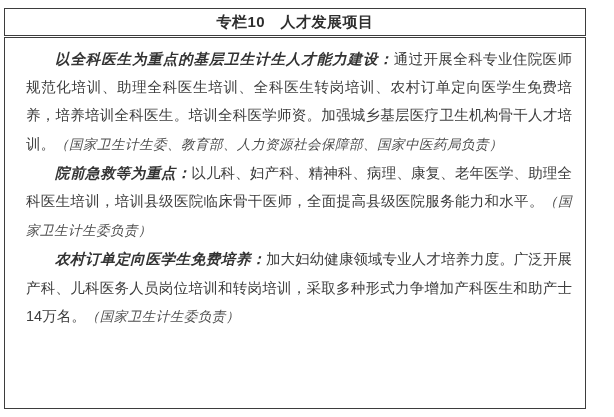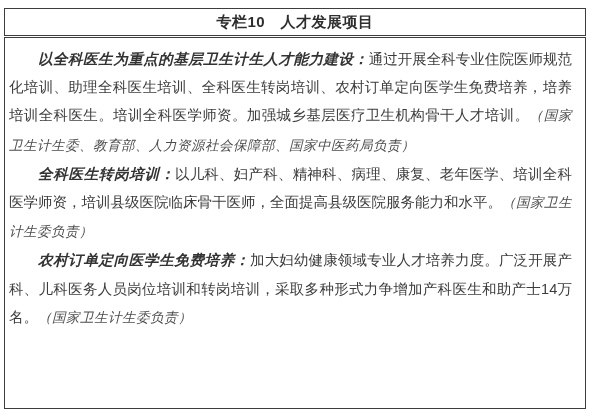--- a/index.html
+++ b/index.html
@@ -36,21 +36,21 @@
     white-space: pre;
   }
   .body-box {
     position: absolute;
     left: 4px;
     right: 6px;
     top: 37px;
     bottom: 8px;
     border: 1px solid #3d3d3d;
     background: #ffffff;
-    padding: 7px 13px 0 4px;
+    padding: 7px 13px 0 21px;
     box-sizing: border-box;
     overflow: hidden;
   }
   .para {
     margin: 0;
     text-indent: 2em;
     text-align: justify;
     font-size: 14.5px;
     line-height: 28.2px;
     color: #3c3c3c;
@@ -80,21 +80,21 @@
   </div>
 
   <div class="body-box">
 
     <p class="para">
       <span class="lead">以全科医生为重点的基层卫生计生人才能力建设：</span><span>通过开展全科专业住院医师规范化培训、助理全科医生培训、全科医生转岗培训、农村订单定向医学生免费培养，培养培训全科医生。培训全科医学师资。加强城乡基层医疗卫生机构骨干人才培训。</span><span class="note">（国家卫生计生委、教育部、人力资源社会保障部、国家中医药局负责）</span>
     </p>
 
 
     <p class="para">
-      <span class="lead">全科医生转岗培训：</span><span>以儿科、妇产科、精神科、病理、康复、老年医学、培训全科医学师资，培训县级医院临床骨干医师，全面提高县级医院服务能力和水平。</span><span class="note">（国家卫生计生委负责）</span>
+      <span class="lead">院前急救等为重点：</span><span>以儿科、妇产科、精神科、病理、康复、老年医学、助理全科医生培训，培训县级医院临床骨干医师，全面提高县级医院服务能力和水平。</span><span class="note">（国家卫生计生委负责）</span>
     </p>
 
     <p class="para">
       <span class="lead">农村订单定向医学生免费培养：</span><span>加大妇幼健康领域专业人才培养力度。广泛开展产科、儿科医务人员岗位培训和转岗培训，采取多种形式力争增加产科医生和助产士14万名。</span><span class="note">（国家卫生计生委负责）</span>
     </p>
 
   </div>
 
 </div>
 

